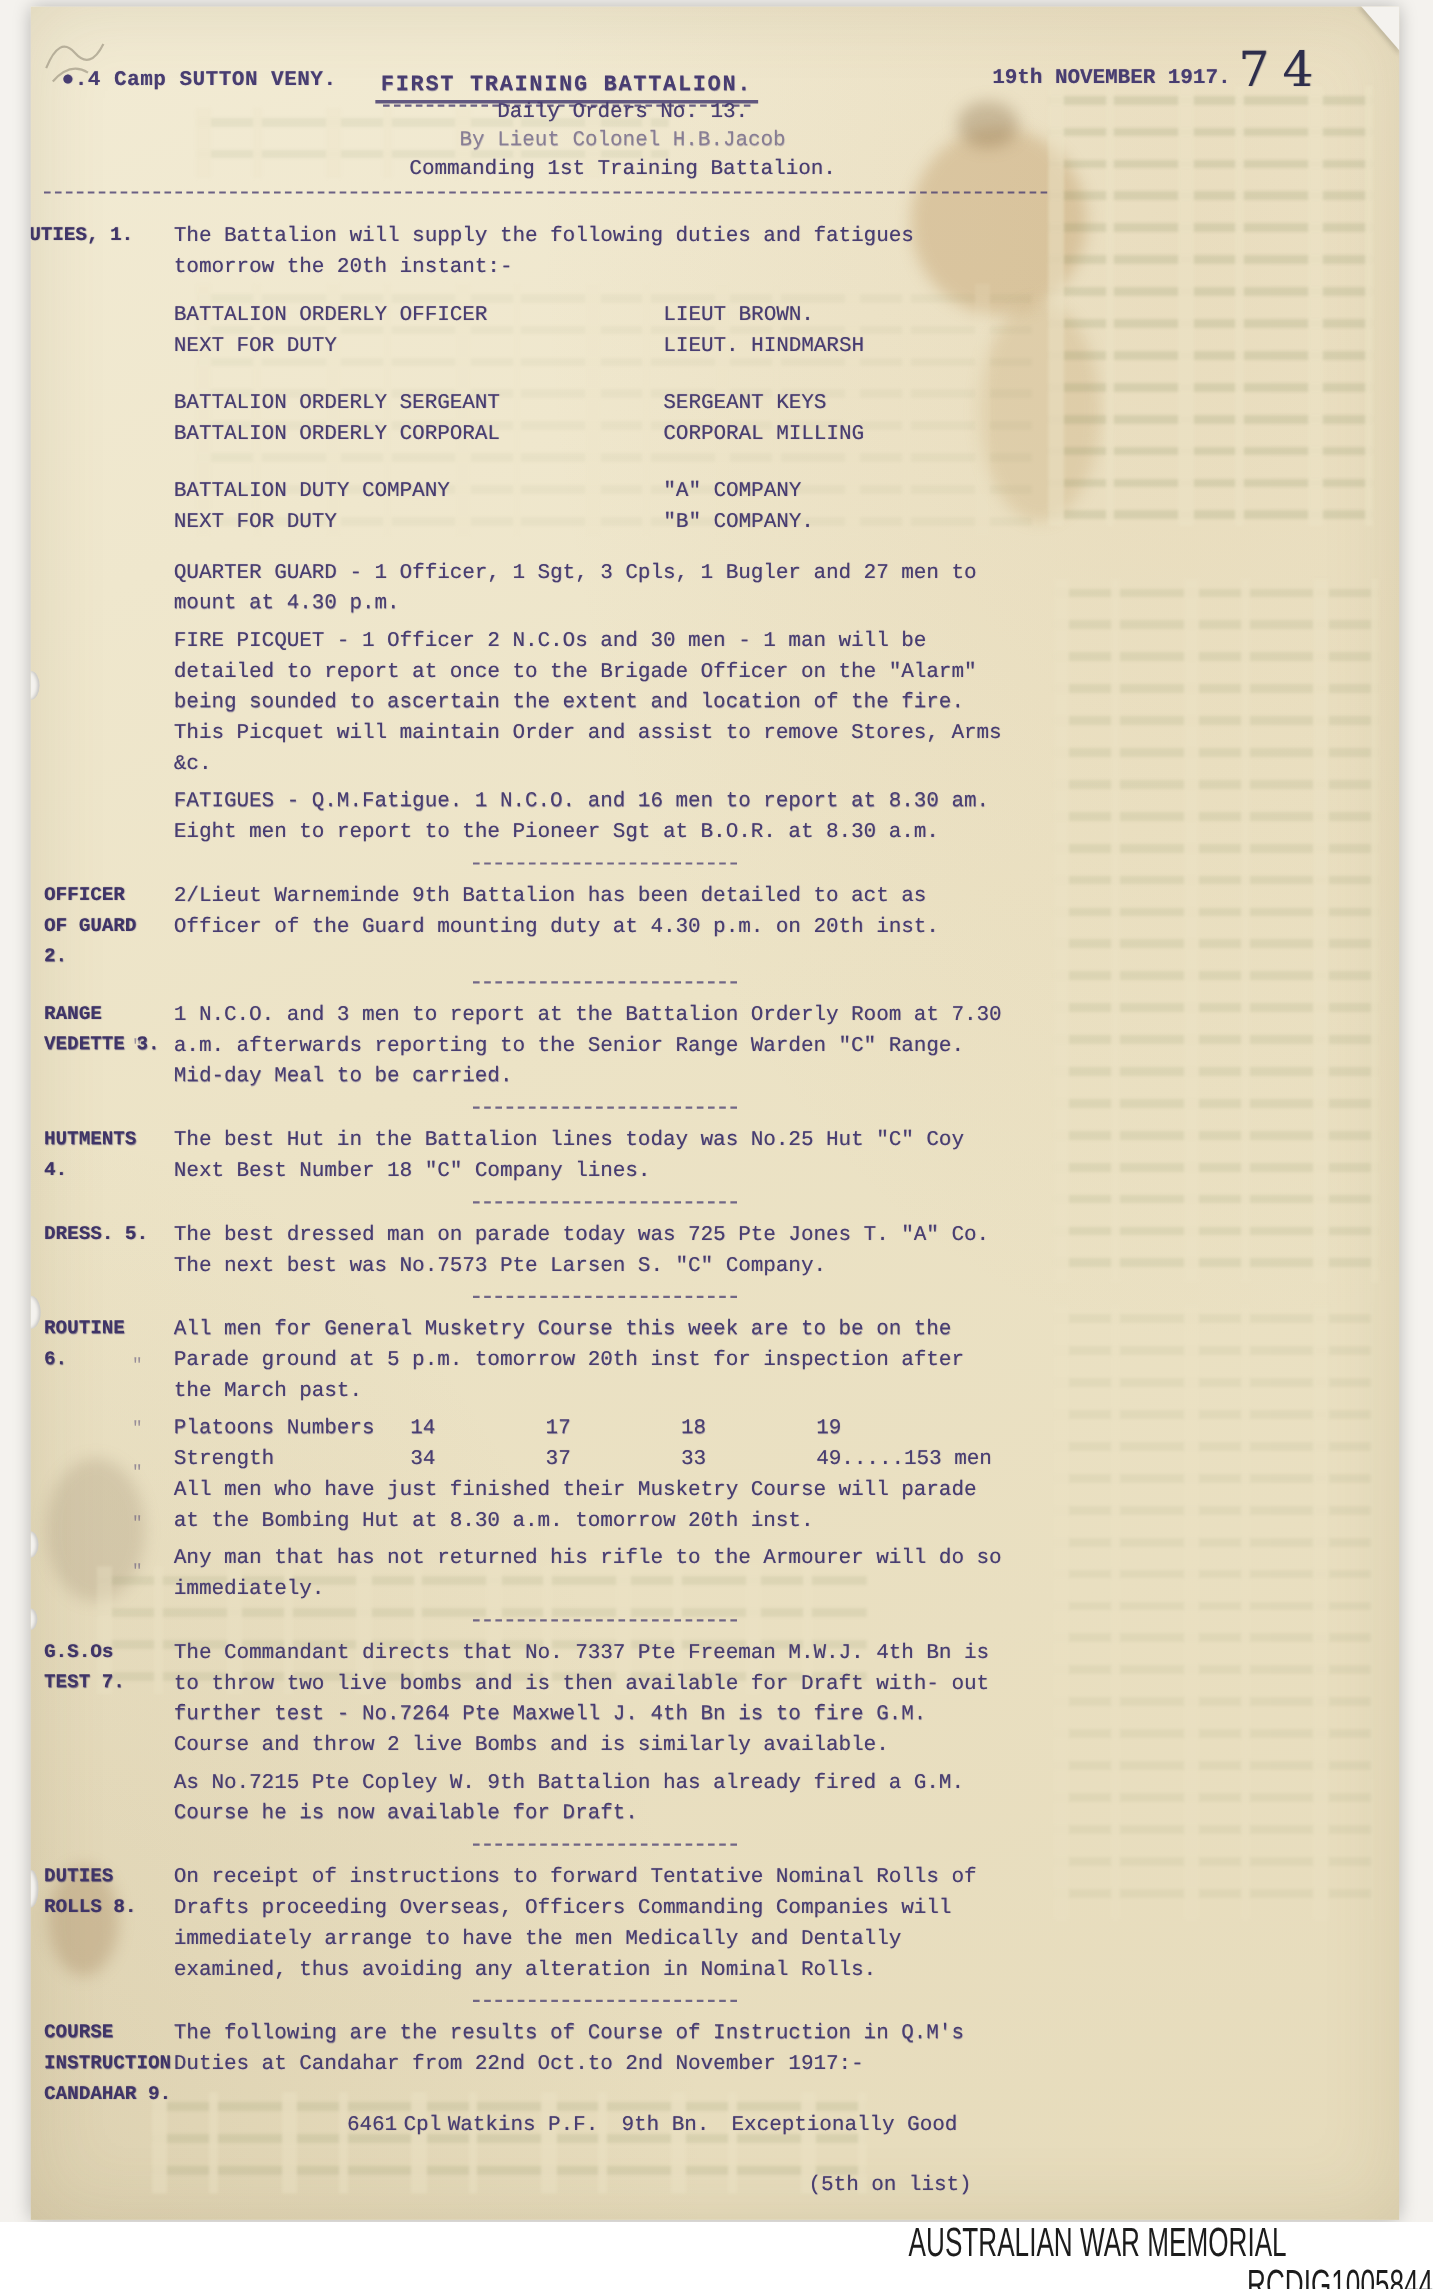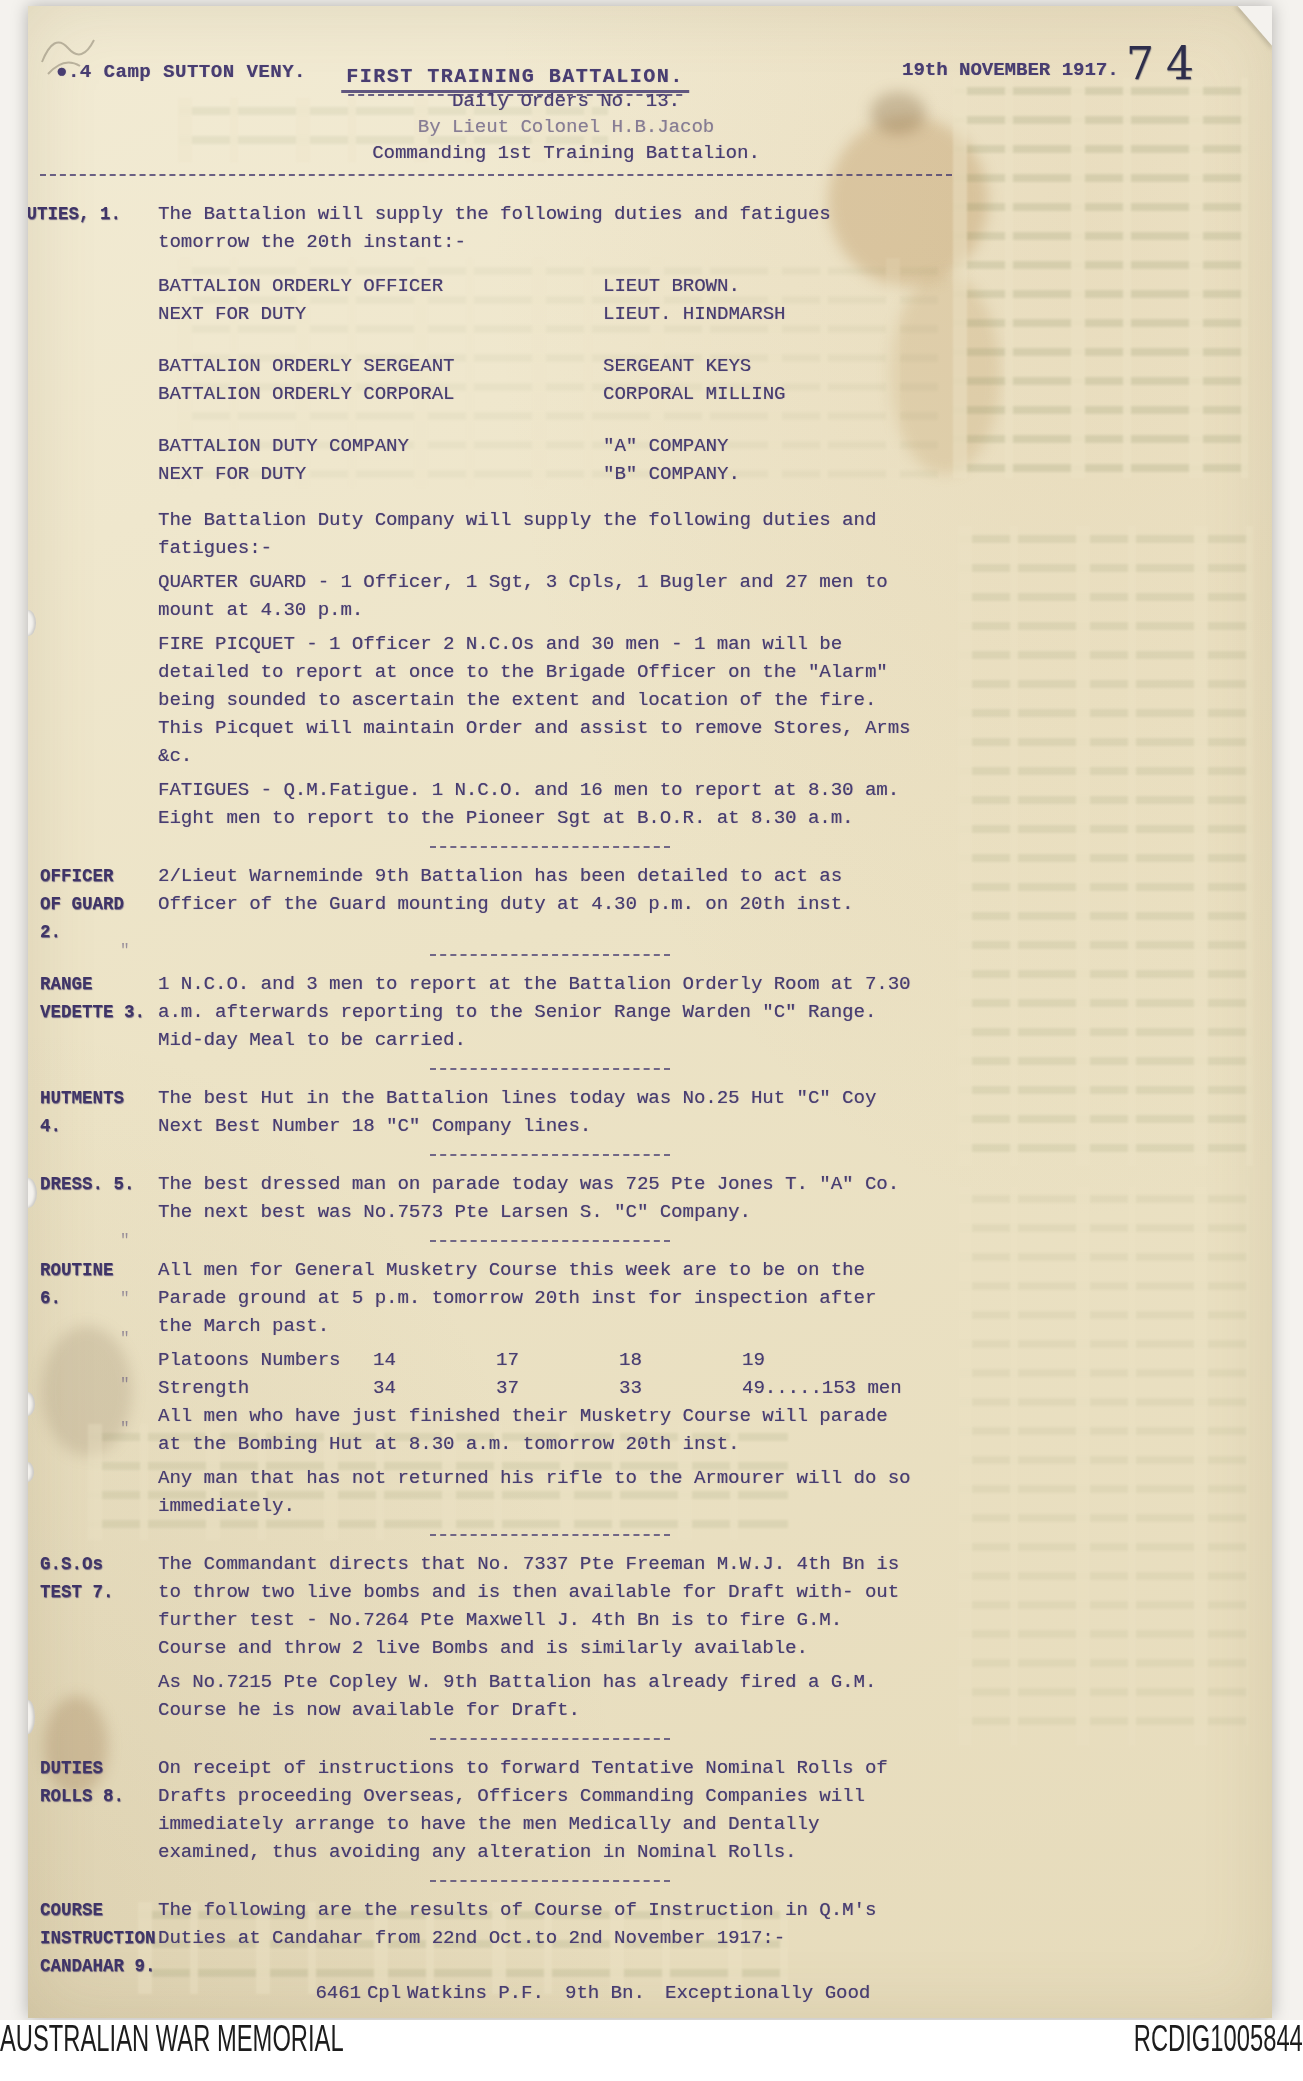--- a/index.html
+++ b/index.html
@@ -93,22 +93,22 @@
   .c-num{width:58px;text-align:right;}
   .c-rank{width:46px;text-align:center;}
   .c-name{width:158px;}
   .c-bn{width:100px;}
   .c-res{flex:1;}
   .indent{padding-left:70px;}
   
   .ditto{position:absolute;font-size:16px;opacity:.5;color:#483d71;}
   
   .footer{position:absolute;left:0;top:2020px;width:1303px;height:61px;background:#ffffff;
-    display:flex;justify-content:space-between;align-items:flex-start;
-    font-family:"Liberation Sans",sans-serif;color:#1c1c1c;}
+    display:flex;justify-content:space-between;align-items:flex-end;
+    font-family:"Liberation Sans",sans-serif;color:#1c1c1c;flex-direction:column;}
   .f-left{font-size:33px;transform:scale(.72,1.12);transform-origin:left center;white-space:nowrap;}
   .f-right{font-size:33px;transform:scale(.72,1.12);transform-origin:right center;white-space:nowrap;}
 </style>
 </head>
 <body>
 
 <div class="paper">
   <div class="stain s1"></div>
   <div class="stain s2"></div>
   <div class="stain s3"></div>
@@ -165,21 +165,20 @@
       <div class="bod">
         <p>The Battalion will supply the following duties and fatigues tomorrow the 20th instant:-</p>
         <div class="roster">
           <div class="rrow"><span class="post">BATTALION ORDERLY OFFICER</span><span>LIEUT BROWN.</span></div>
           <div class="rrow"><span class="post">NEXT FOR DUTY</span><span>LIEUT. HINDMARSH</span></div>
           <div class="rrow gap-top"><span class="post">BATTALION ORDERLY SERGEANT</span><span>SERGEANT KEYS</span></div>
           <div class="rrow"><span class="post">BATTALION ORDERLY CORPORAL</span><span>CORPORAL MILLING</span></div>
           <div class="rrow gap-top"><span class="post">BATTALION DUTY COMPANY</span><span>"A" COMPANY</span></div>
           <div class="rrow"><span class="post">NEXT FOR DUTY</span><span>"B" COMPANY.</span></div>
         </div>
-        <p>The Battalion Duty Company will supply the following duties and fatigues:-</p>
         <p>QUARTER GUARD - 1 Officer, 1 Sgt, 3 Cpls, 1 Bugler and 27 men to mount at 4.30 p.m.</p>
         <p>FIRE PICQUET - 1 Officer 2 N.C.Os and 30 men - 1 man will be detailed to report at once to the Brigade Officer on the "Alarm" being sounded to ascertain the extent and location of the fire. This Picquet will maintain Order and assist to remove Stores, Arms &amp;c.</p>
         <p>FATIGUES - Q.M.Fatigue. 1 N.C.O. and 16 men to report at 8.30 am. Eight men to report to the Pioneer Sgt at B.O.R. at 8.30 a.m.</p>
       </div>
     </div>
     <div class="sep"></div>
 
     <div class="sec">
       <div class="lbl">
         <div>OFFICER</div>

